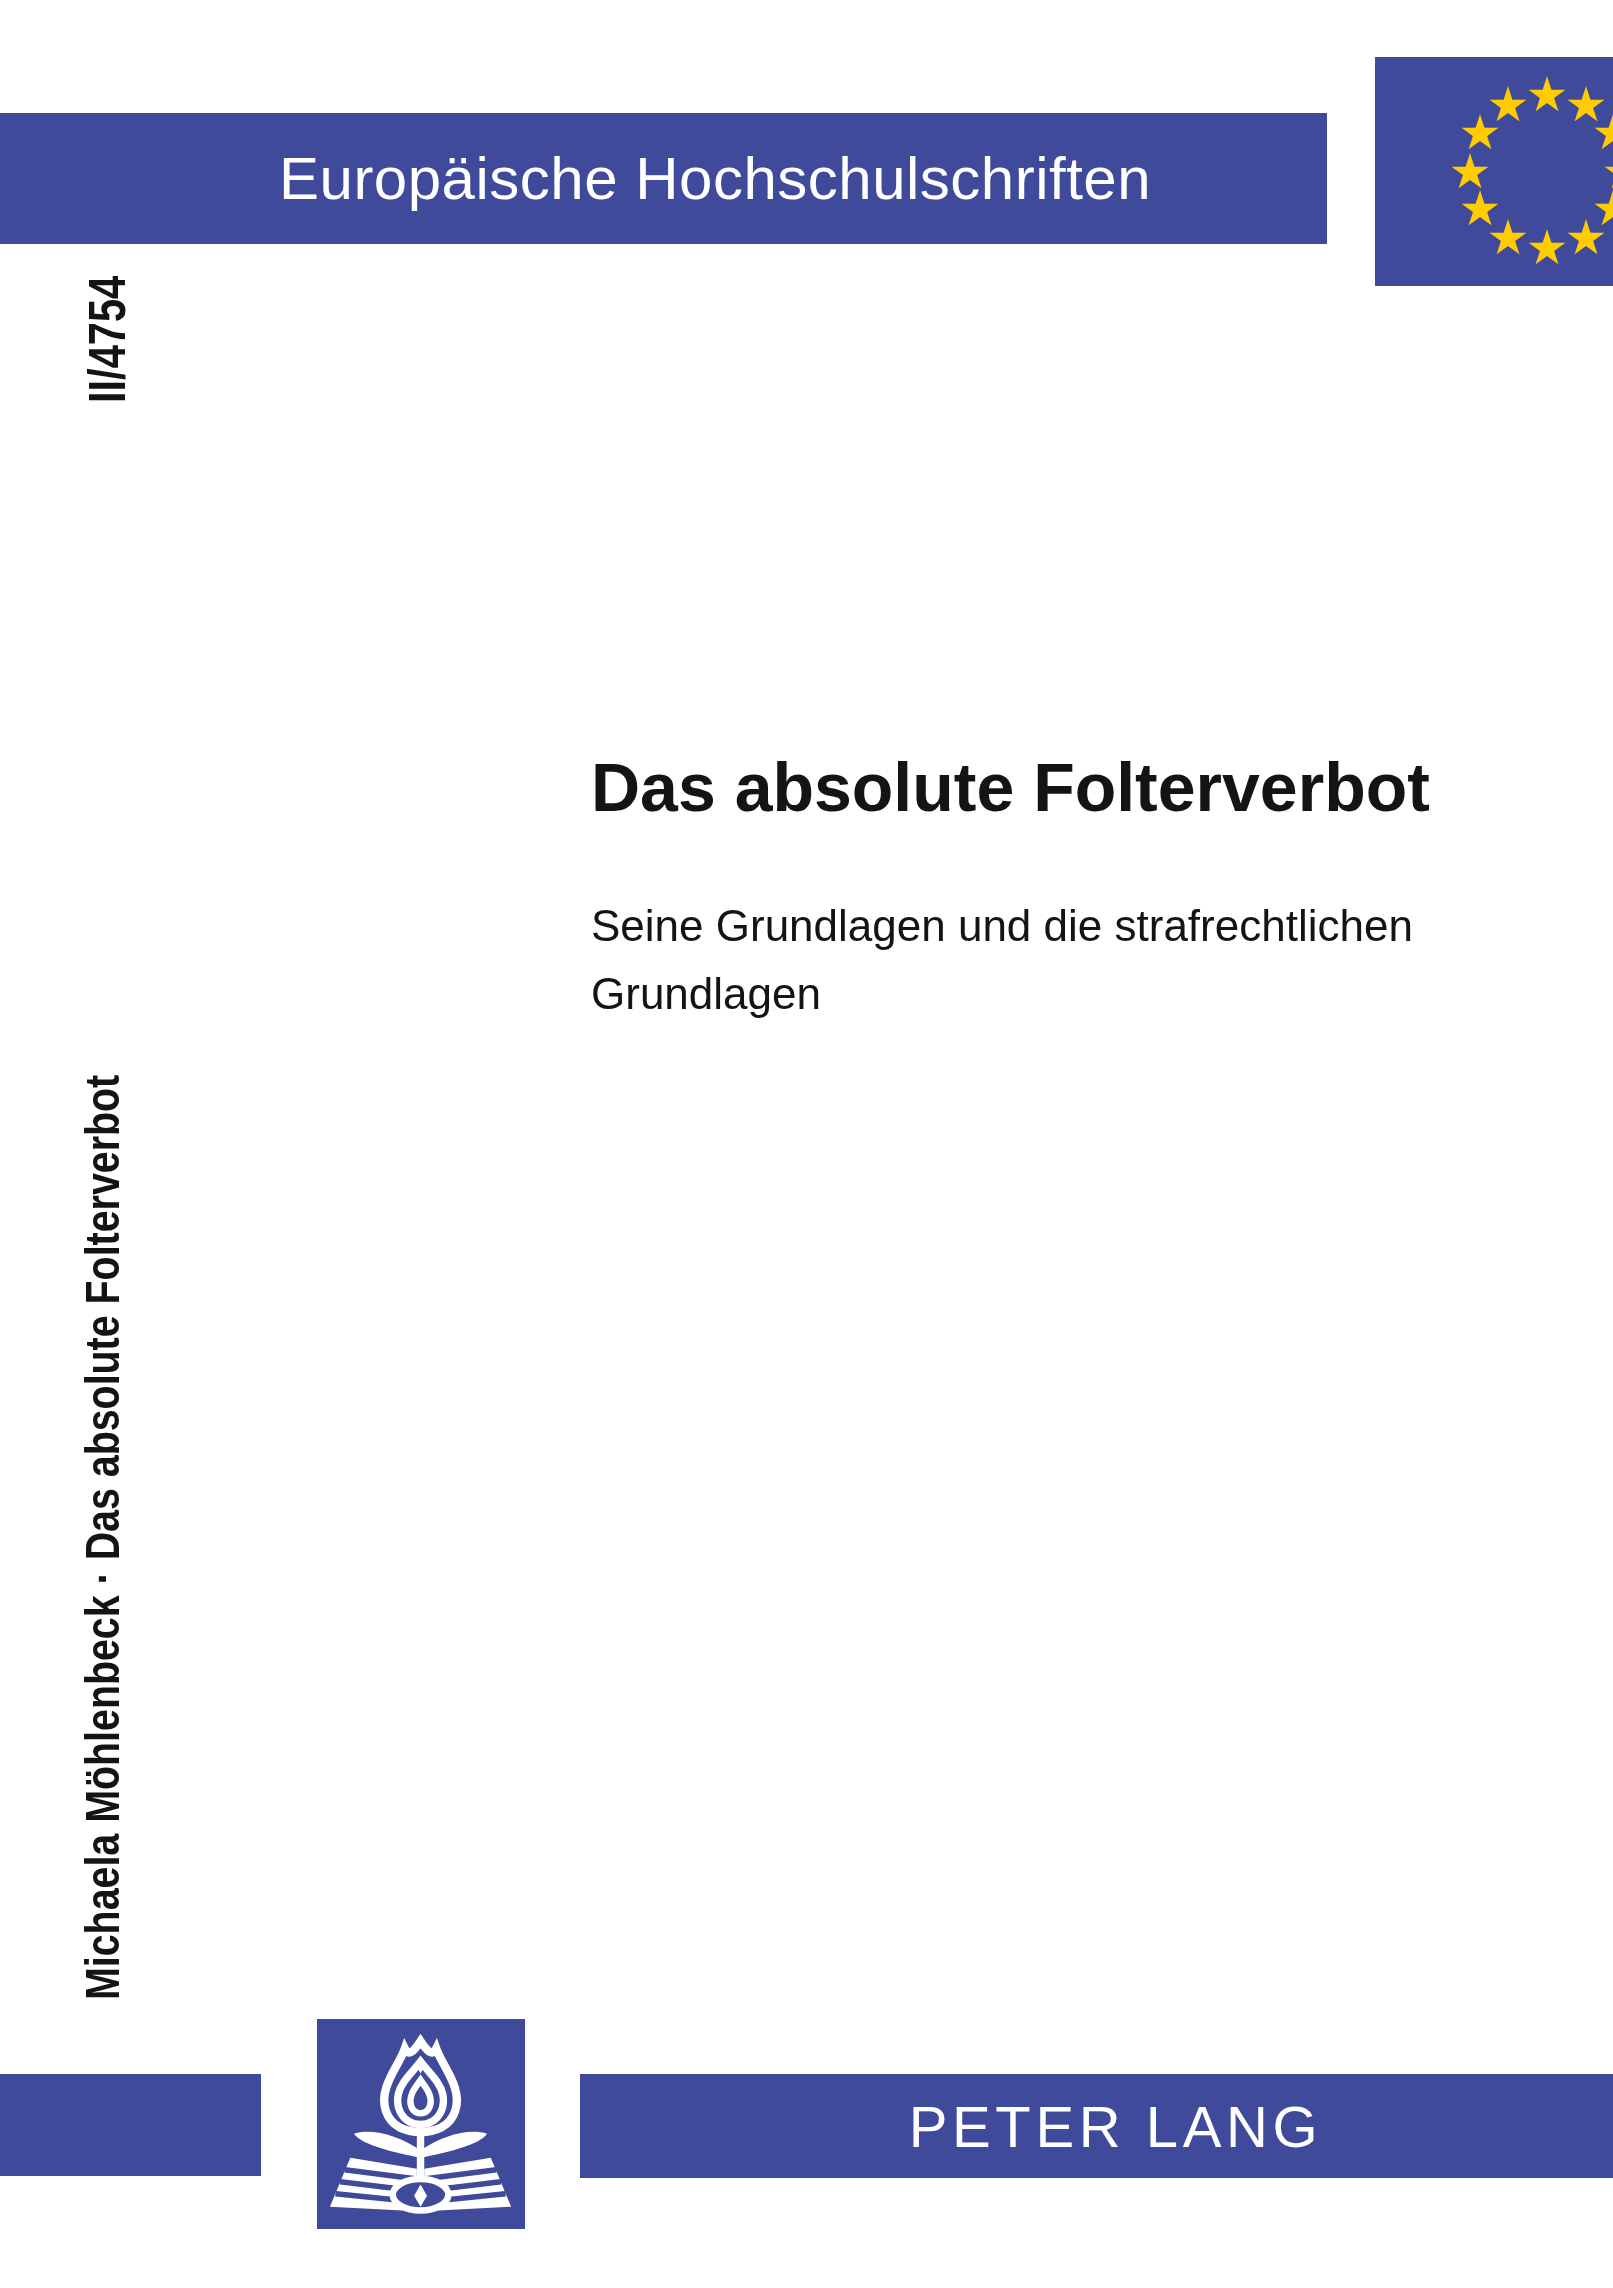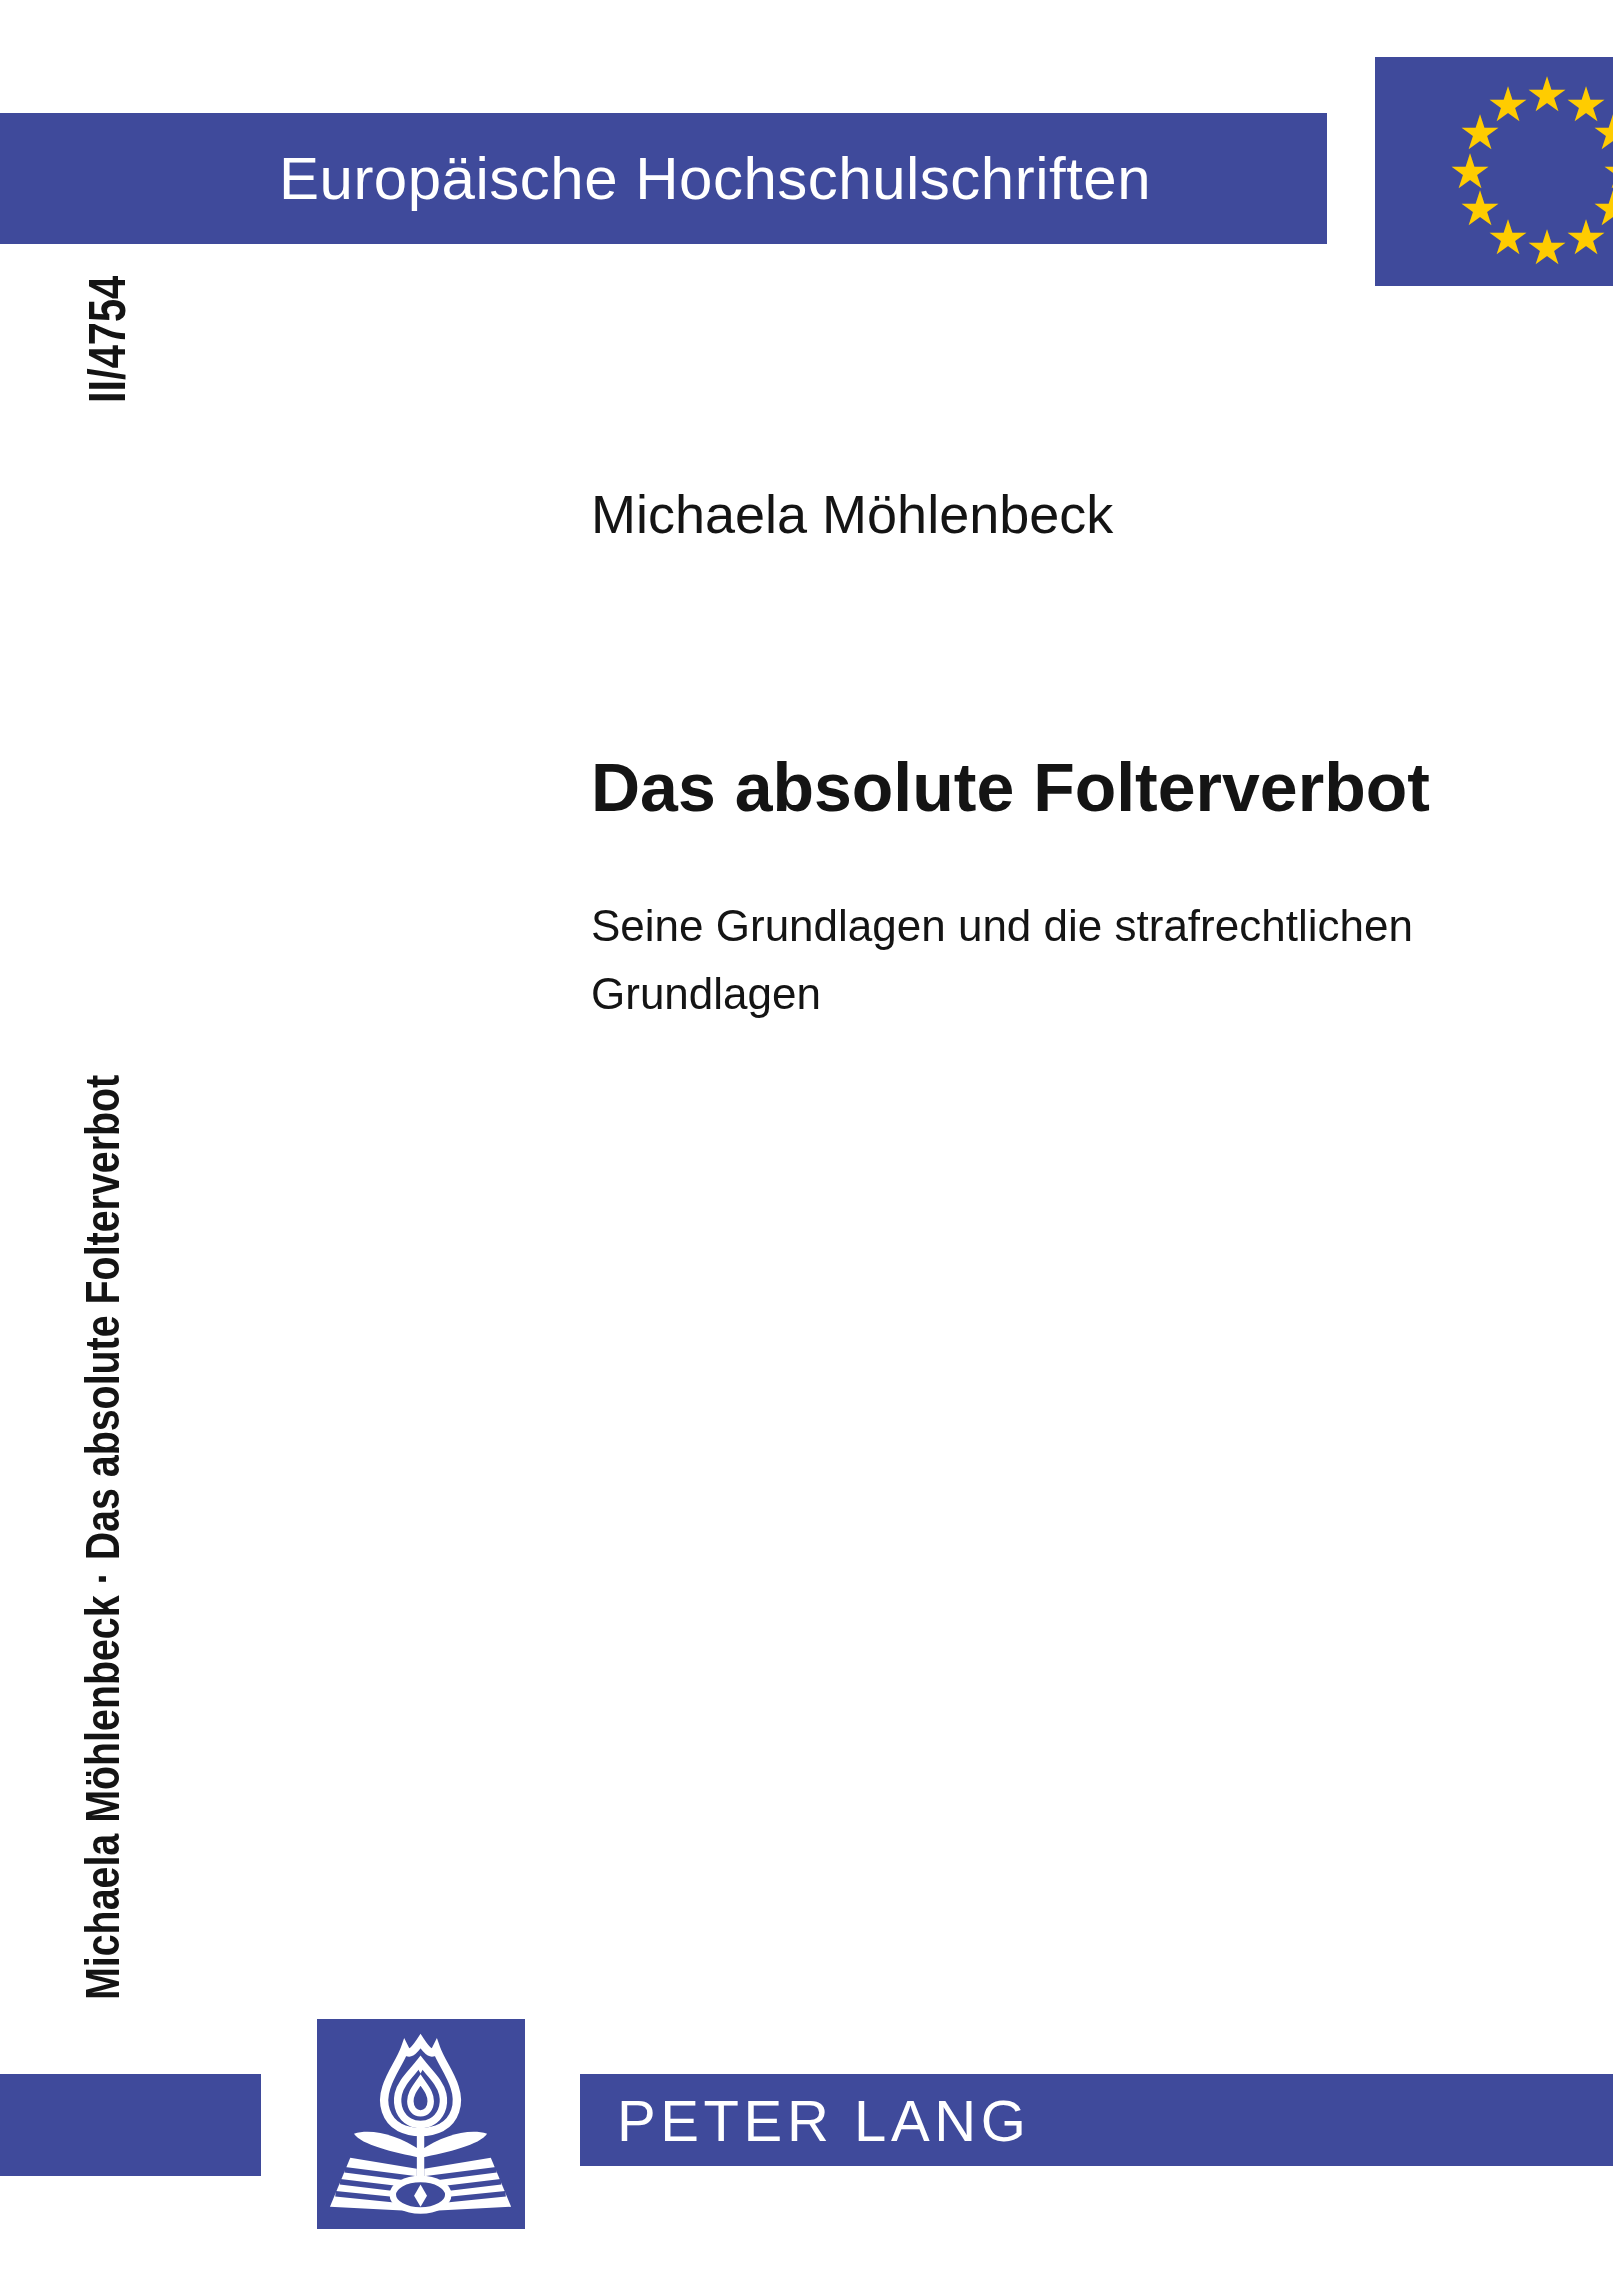--- a/index.html
+++ b/index.html
@@ -63,22 +63,22 @@
   
   .author{position:absolute;left:591px;top:483px;font-size:54px;white-space:nowrap;}
   .title{position:absolute;left:591px;top:748px;font-size:68px;white-space:nowrap;font-weight:bold;}
   .subtitle{position:absolute;left:591px;top:892px;font-size:44px;line-height:68px;}
 
   
   .band-left{
     position:absolute;left:0;top:2074px;width:261px;height:102px;background:var(--blue);
   }
   .band-right{
-    position:absolute;left:580px;top:2074px;width:1034px;height:92px;background:var(--blue);
-    display:flex;align-items:center;
+    position:absolute;left:580px;top:2074px;width:1034px;height:104px;background:var(--blue);
+    display:flex;align-items:center;justify-content:center;
   }
   .publisher-name{
     color:#fff;font-size:58px;letter-spacing:4.6px;margin-left:37px;white-space:nowrap;
   }
   .logo-square{
     position:absolute;left:317px;top:2019px;width:208px;height:210px;background:var(--blue);
   }
   .logo-square svg{display:block;}
 </style>
 </head>
@@ -100,21 +100,20 @@
     <span class="star s7">★</span>
     <span class="star s8">★</span>
     <span class="star s9">★</span>
     <span class="star s10">★</span>
     <span class="star s11">★</span>
     <span class="star s12">★</span>
   </div>
 
   <div class="rot series-num">II/4754</div>
 
-  <div class="author">Michaela Möhlenbeck</div>
   <div class="title">Das absolute Folterverbot</div>
   <div class="subtitle">
     <div>Seine Grundlagen und die strafrechtlichen</div>
     <div>Grundlagen</div>
   </div>
 
   <div class="rot spine">Michaela Möhlenbeck  ·  Das absolute Folterverbot</div>
 
   <div class="band-left"></div>
 

